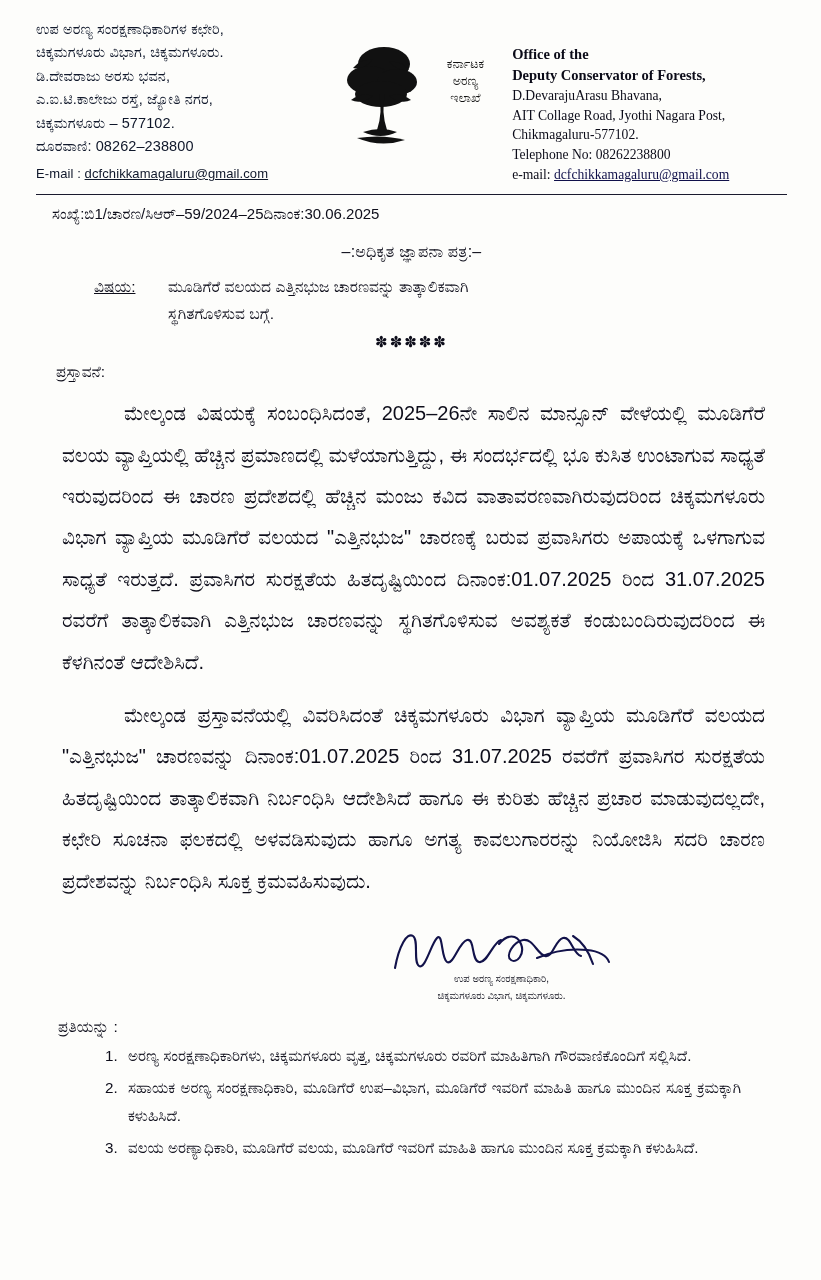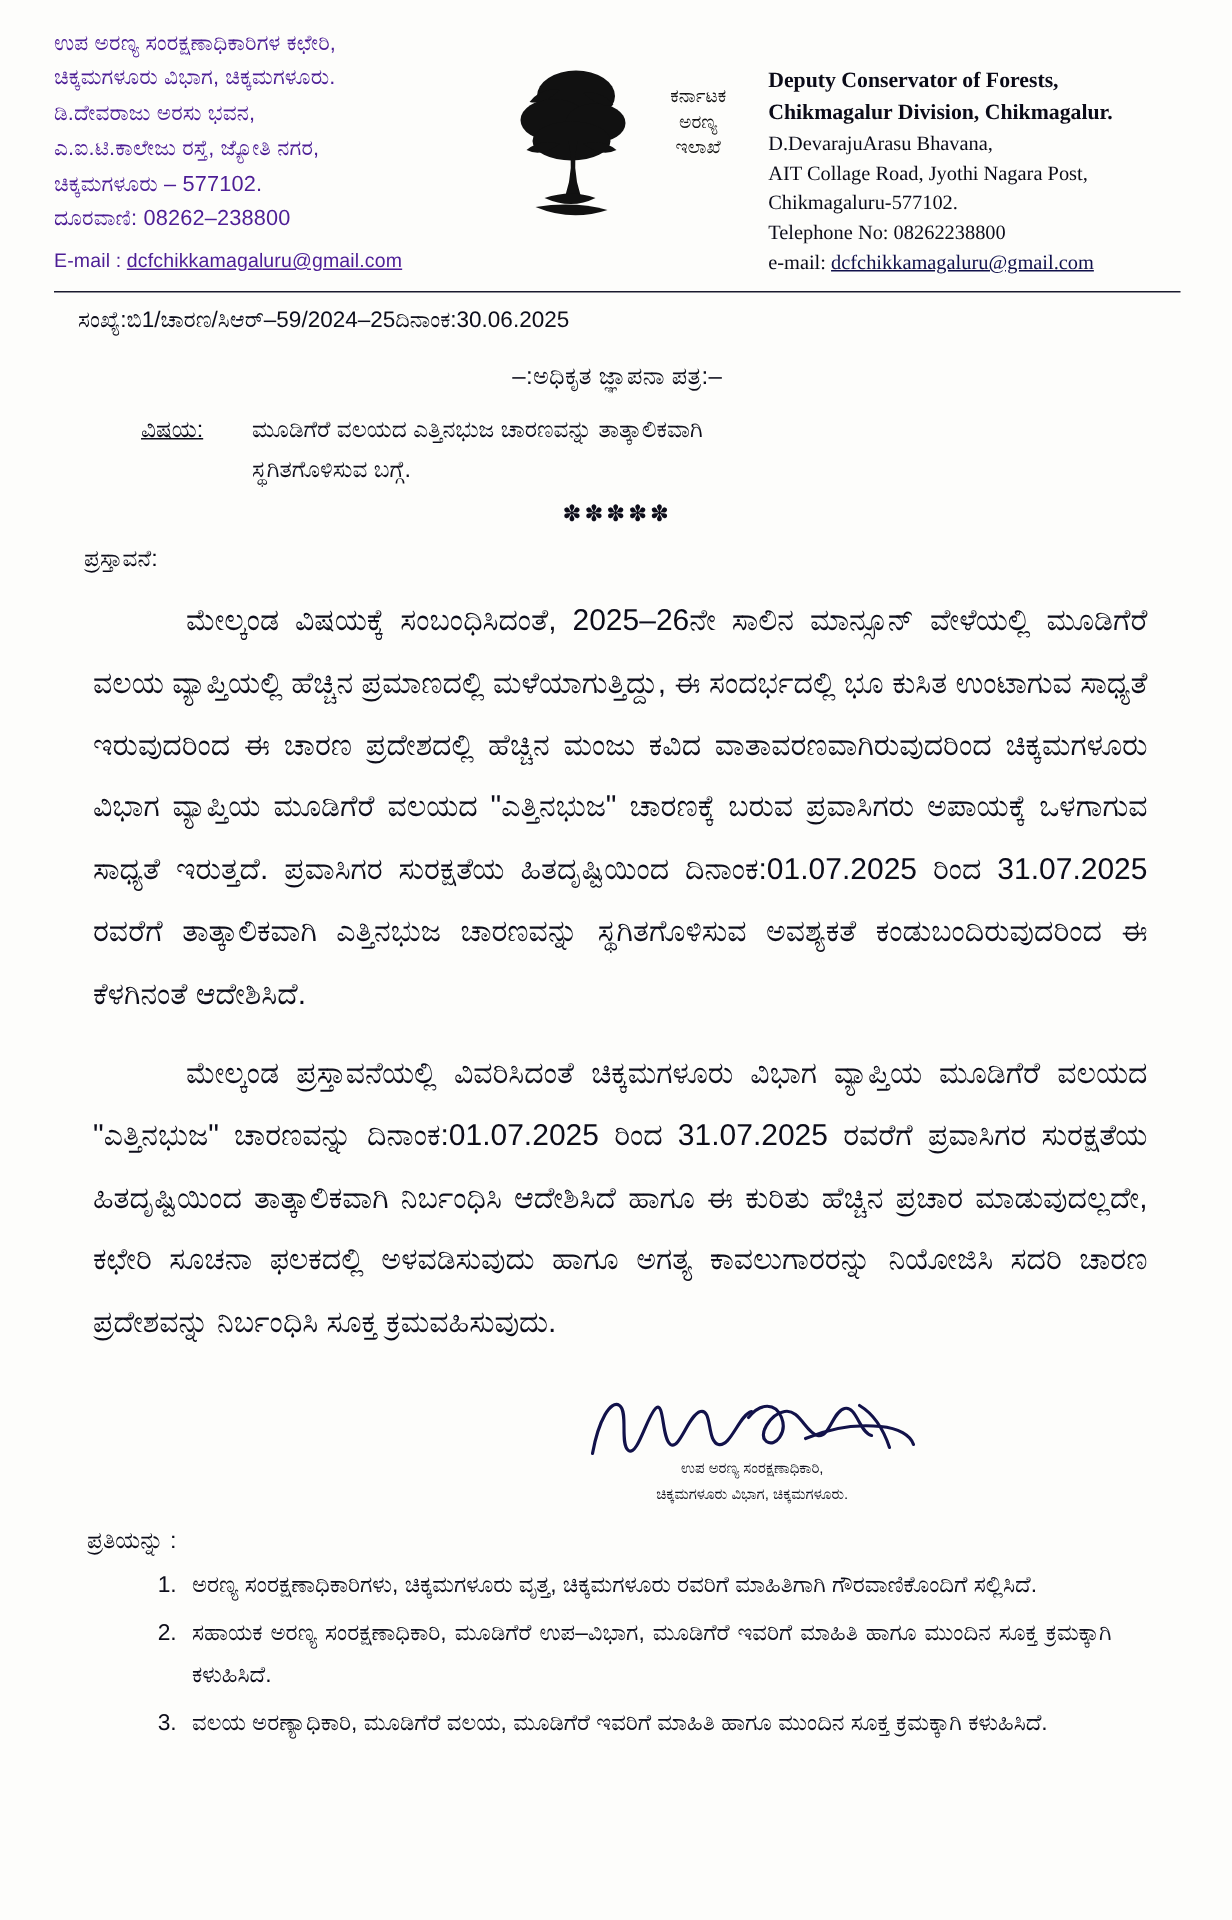--- a/index.html
+++ b/index.html
@@ -30,21 +30,21 @@
     align-items: flex-start;
     justify-content: space-between;
     position: relative;
     min-height: 170px;
   }
   .lh-left {
     width: 300px;
     font-family: "Liberation Sans", sans-serif;
     font-size: 14.5px;
     line-height: 1.62;
-    color: #4c1d95;
+    color: #0f172a;
     letter-spacing: 0.1px;
   }
   .lh-left div { white-space: nowrap; }
   .lh-email {
     margin-top: 2px;
     padding-top: 2px;
     font-size: 13px;
   }
   .lh-email u { text-decoration: underline; }
 
@@ -244,22 +244,22 @@
             <path d="M70 36 q-8 -10 -20 -8 q10 10 20 8 z"></path>
             <path d="M12 66 q10 -8 22 -4 q-12 9 -22 4 z"></path>
             <path d="M72 66 q-10 -8 -22 -4 q12 9 22 4 z"></path>
           </g>
         </svg>
         <div class="emblem-text">ಕರ್ನಾಟಕ<br>ಅರಣ್ಯ<br>ಇಲಾಖೆ</div>
       </div>
     </div>
 
     <div class="lh-right">
+      <div class="bold">Office of the</div>
       <div class="bold">Deputy Conservator of Forests,</div>
-      <div class="bold">Chikmagalur Division, Chikmagalur.</div>
       <div class="small">D.DevarajuArasu Bhavana,</div>
       <div class="small">AIT Collage Road, Jyothi Nagara Post,</div>
       <div class="small">Chikmagaluru-577102.</div>
       <div class="small">Telephone No: 08262238800</div>
       <div class="small">
         <span>e-mail:</span>
         <span class="link">dcfchikkamagaluru@gmail.com</span>
       </div>
     </div>
   </div>

